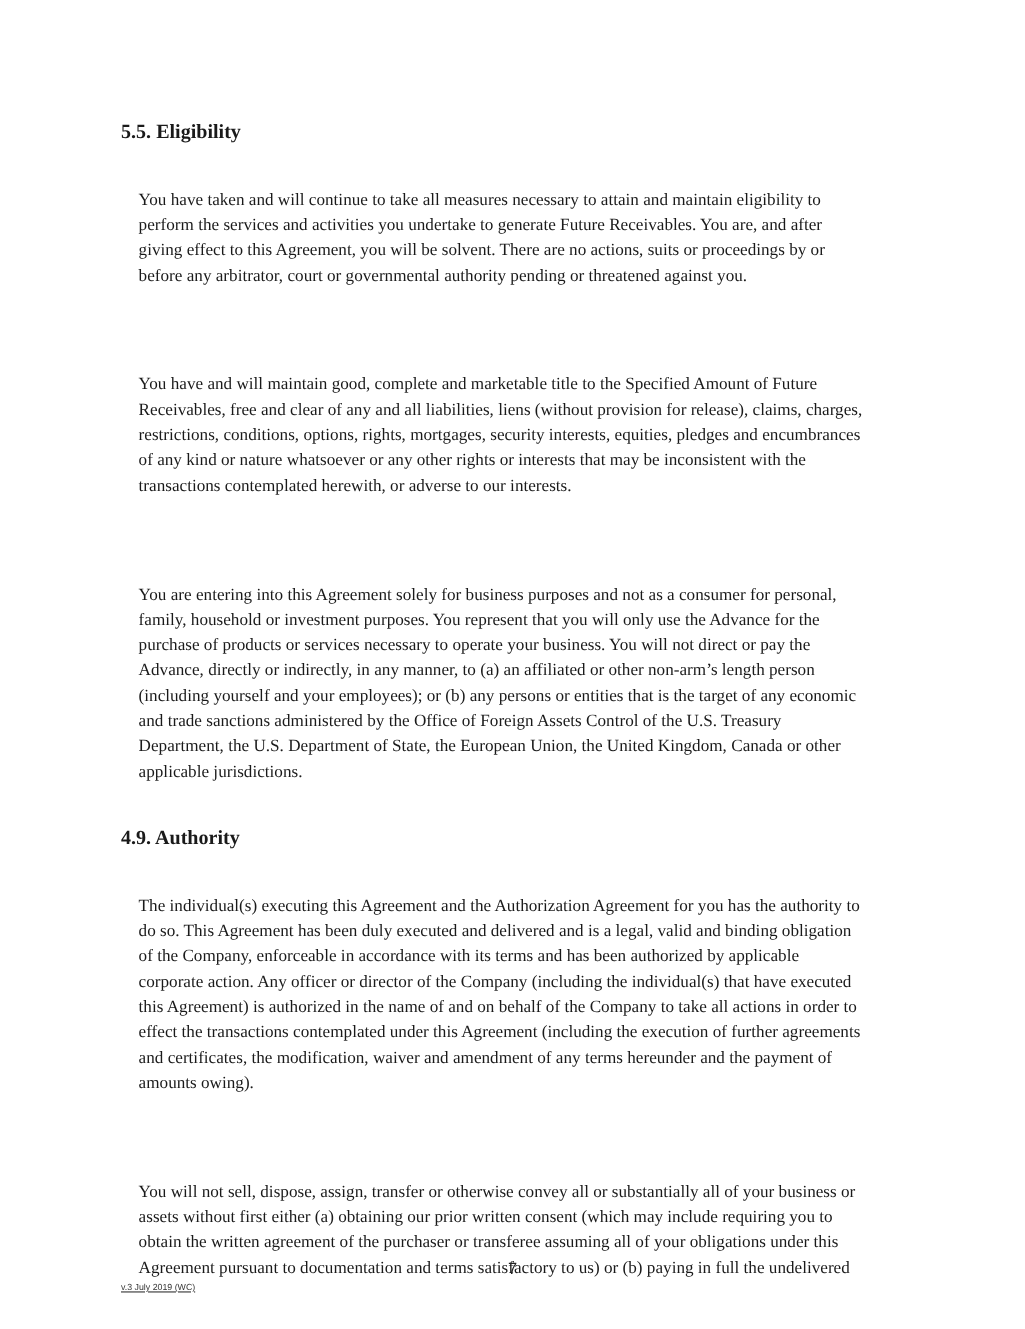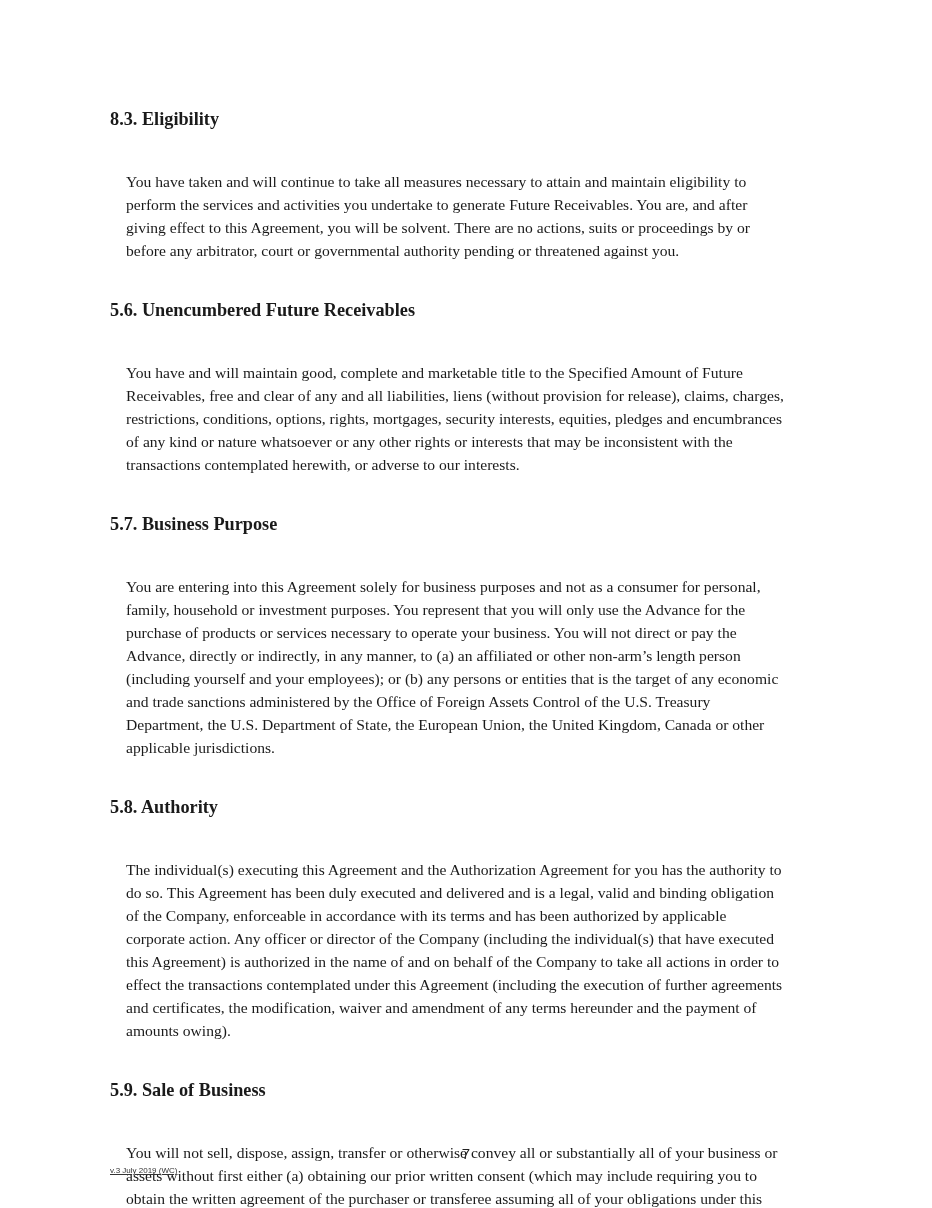--- a/index.html
+++ b/index.html
@@ -23,70 +23,67 @@
       font-family: "Liberation Sans", "DejaVu Sans", sans-serif; font-size: 8px; color: #333; text-decoration: underline;
     }
   </style>
 </head>
 <body>
 
 <div class="page">
   <div class="content">
 
     <section>
-      <h3 class="heading">8.3. Eligibility</h3>
+      <h3 class="heading">5.5. Eligibility</h3>
       <div class="gap-after-heading"></div>
       <p class="para">You have taken and will continue to take all measures necessary to attain and maintain eligibility to
 perform the services and activities you undertake to generate Future Receivables. You are, and after
 giving effect to this Agreement, you will be solvent. There are no actions, suits or proceedings by or
 before any arbitrator, court or governmental authority pending or threatened against you.</p>
       <div class="gap-after-para"></div>
     </section>
 
     <section>
-      <h3 class="heading">5.6. Unencumbered Future Receivables</h3>
       <div class="gap-after-heading"></div>
       <p class="para">You have and will maintain good, complete and marketable title to the Specified Amount of Future
 Receivables, free and clear of any and all liabilities, liens (without provision for release), claims, charges,
 restrictions, conditions, options, rights, mortgages, security interests, equities, pledges and encumbrances
 of any kind or nature whatsoever or any other rights or interests that may be inconsistent with the
 transactions contemplated herewith, or adverse to our interests.</p>
       <div class="gap-after-para"></div>
     </section>
 
     <section>
-      <h3 class="heading">5.7. Business Purpose</h3>
       <div class="gap-after-heading"></div>
       <p class="para">You are entering into this Agreement solely for business purposes and not as a consumer for personal,
 family, household or investment purposes. You represent that you will only use the Advance for the
 purchase of products or services necessary to operate your business. You will not direct or pay the
 Advance, directly or indirectly, in any manner, to (a) an affiliated or other non-arm’s length person
 (including yourself and your employees); or (b) any persons or entities that is the target of any economic
 and trade sanctions administered by the Office of Foreign Assets Control of the U.S. Treasury
 Department, the U.S. Department of State, the European Union, the United Kingdom, Canada or other
 applicable jurisdictions.</p>
       <div class="gap-after-para"></div>
     </section>
 
     <section>
-      <h3 class="heading">5.8. Authority</h3>
+      <h3 class="heading">4.9. Authority</h3>
       <div class="gap-after-heading"></div>
       <p class="para">The individual(s) executing this Agreement and the Authorization Agreement for you has the authority to
 do so.  This Agreement has been duly executed and delivered and is a legal, valid and binding obligation
 of the Company, enforceable in accordance with its terms and has been authorized by applicable
 corporate action. Any officer or director of the Company (including the individual(s) that have executed
 this Agreement) is authorized in the name of and on behalf of the Company to take all actions in order to
 effect the transactions contemplated under this Agreement (including the execution of further agreements
 and certificates, the modification, waiver and amendment of any terms hereunder and the payment of
 amounts owing).</p>
       <div class="gap-after-para"></div>
     </section>
 
     <section>
-      <h3 class="heading">5.9. Sale of Business</h3>
       <div class="gap-after-heading"></div>
       <p class="para">You will not sell, dispose, assign, transfer or otherwise convey all or substantially all of your business or
 assets without first either (a) obtaining our prior written consent (which may include requiring you to
 obtain the written agreement of the purchaser or transferee assuming all of your obligations under this
 Agreement pursuant to documentation and terms satisfactory to us) or (b) paying in full the undelivered</p>
     </section>
 
   </div>
 
   <div class="page-number">7</div>

